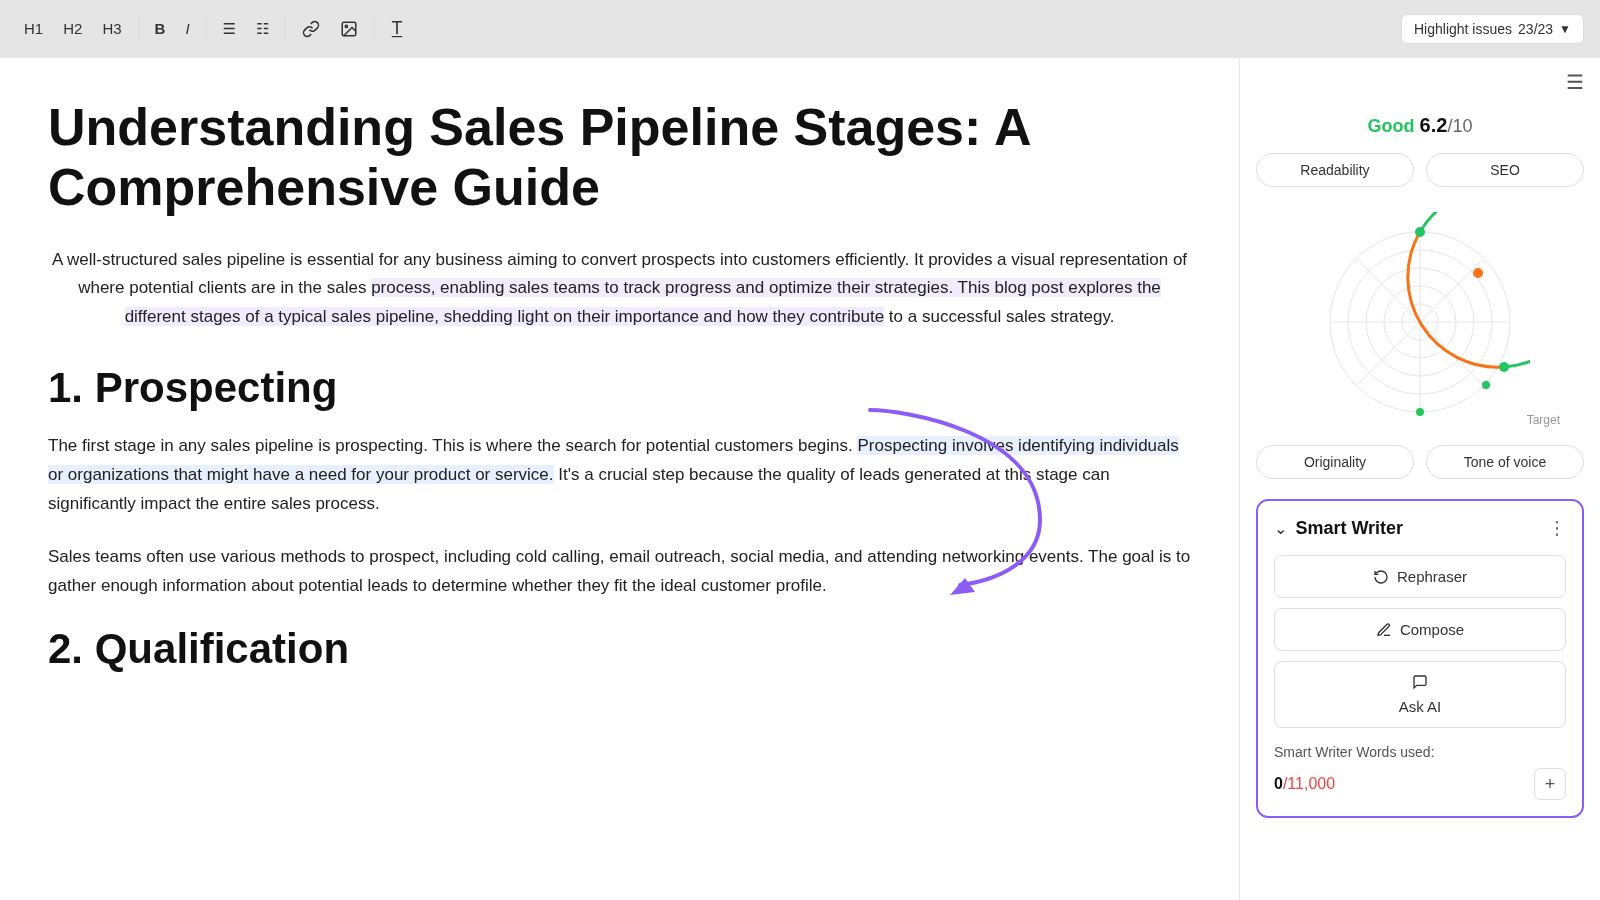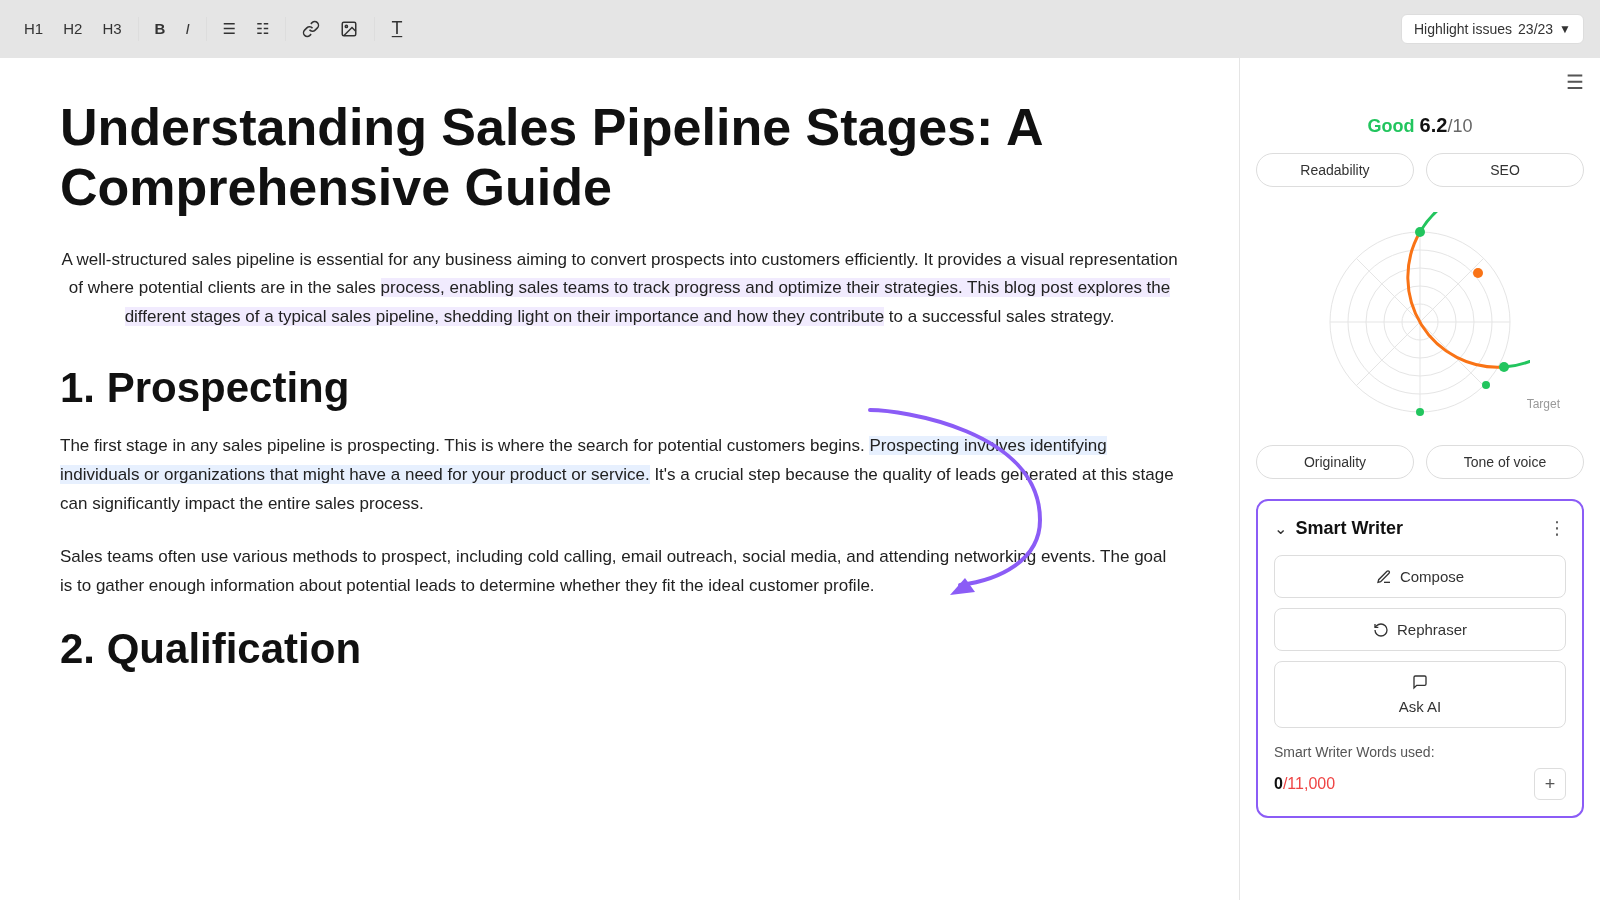--- a/index.html
+++ b/index.html
@@ -24,21 +24,21 @@
     .highlight-count { font-weight: 500; }
     .chevron-down { font-size: 12px; }
 
     
     .main-layout {
       display: flex; flex: 1; overflow: hidden;
     }
 
     
     .editor-area {
-      flex: 1; overflow-y: auto; padding: 40px 60px; background: #fff;
+      flex: 1; overflow-y: auto; padding: 40px 48px; background: #fff;
       border-right: 1px solid #e5e5e5;
     }
 
     .doc-title {
       font-size: 52px; font-weight: 800; line-height: 1.15; margin-bottom: 28px; color: #111;
     }
 
     .doc-intro {
       font-size: 17px; line-height: 1.7; color: #222; margin-bottom: 32px; text-align: center;
     }
@@ -130,21 +130,21 @@
       width: 32px; height: 32px; border: 1.5px solid #ddd; border-radius: 6px;
       background: #fff; cursor: pointer; font-size: 18px; color: #555;
       display: flex; align-items: center; justify-content: center;
     }
 
     
     svg.radar { width: 220px; height: 220px; }
 
     
     .target-label {
-      font-size: 12px; color: #999; position: absolute; bottom: 26px; right: 40px; text-align: center;
+      font-size: 12px; color: #999; position: absolute; bottom: 10px; right: 40px; text-align: center;
     }
   </style>
 </head>
 <body>
 
 <div class="toolbar">
   <button class="toolbar-btn">H1</button>
   <button class="toolbar-btn">H2</button>
   <button class="toolbar-btn">H3</button>
   <div class="toolbar-sep"></div>
@@ -251,32 +251,32 @@
 
     <div class="smart-writer-box">
       <div class="smart-writer-header">
         <span class="smart-writer-chevron">⌄</span>
         <span class="smart-writer-title">Smart Writer</span>
         <button class="smart-writer-menu">⋮</button>
       </div>
 
       <button class="smart-writer-btn">
         <svg width="16" height="16" viewBox="0 0 24 24" fill="none" stroke="currentColor" stroke-width="2">
+            <path d="M3 12a9 9 0 1 0 9-9 9.75 9.75 0 0 0-6.74 2.74L3 8"></path>
+            <path d="M3 3v5h5"></path>
+          </svg>
+        <span>Rephraser</span>
+      </button>
+
+      <button class="smart-writer-btn">
+        <svg width="16" height="16" viewBox="0 0 24 24" fill="none" stroke="currentColor" stroke-width="2">
             <path d="M12 20h9"></path>
             <path d="M16.5 3.5a2.121 2.121 0 0 1 3 3L7 19l-4 1 1-4L16.5 3.5z"></path>
           </svg>
         <span>Compose</span>
-      </button>
-
-      <button class="smart-writer-btn">
-        <svg width="16" height="16" viewBox="0 0 24 24" fill="none" stroke="currentColor" stroke-width="2">
-            <path d="M3 12a9 9 0 1 0 9-9 9.75 9.75 0 0 0-6.74 2.74L3 8"></path>
-            <path d="M3 3v5h5"></path>
-          </svg>
-        <span>Rephraser</span>
       </button>
 
       <button class="smart-writer-btn">
         <svg width="16" height="16" viewBox="0 0 24 24" fill="none" stroke="currentColor" stroke-width="2">
             <path d="M21 15a2 2 0 0 1-2 2H7l-4 4V5a2 2 0 0 1 2-2h14a2 2 0 0 1 2 2z"></path>
           </svg>
         <span>Ask AI</span>
       </button>
 
       <div class="sw-words-label">Smart Writer Words used:</div>

